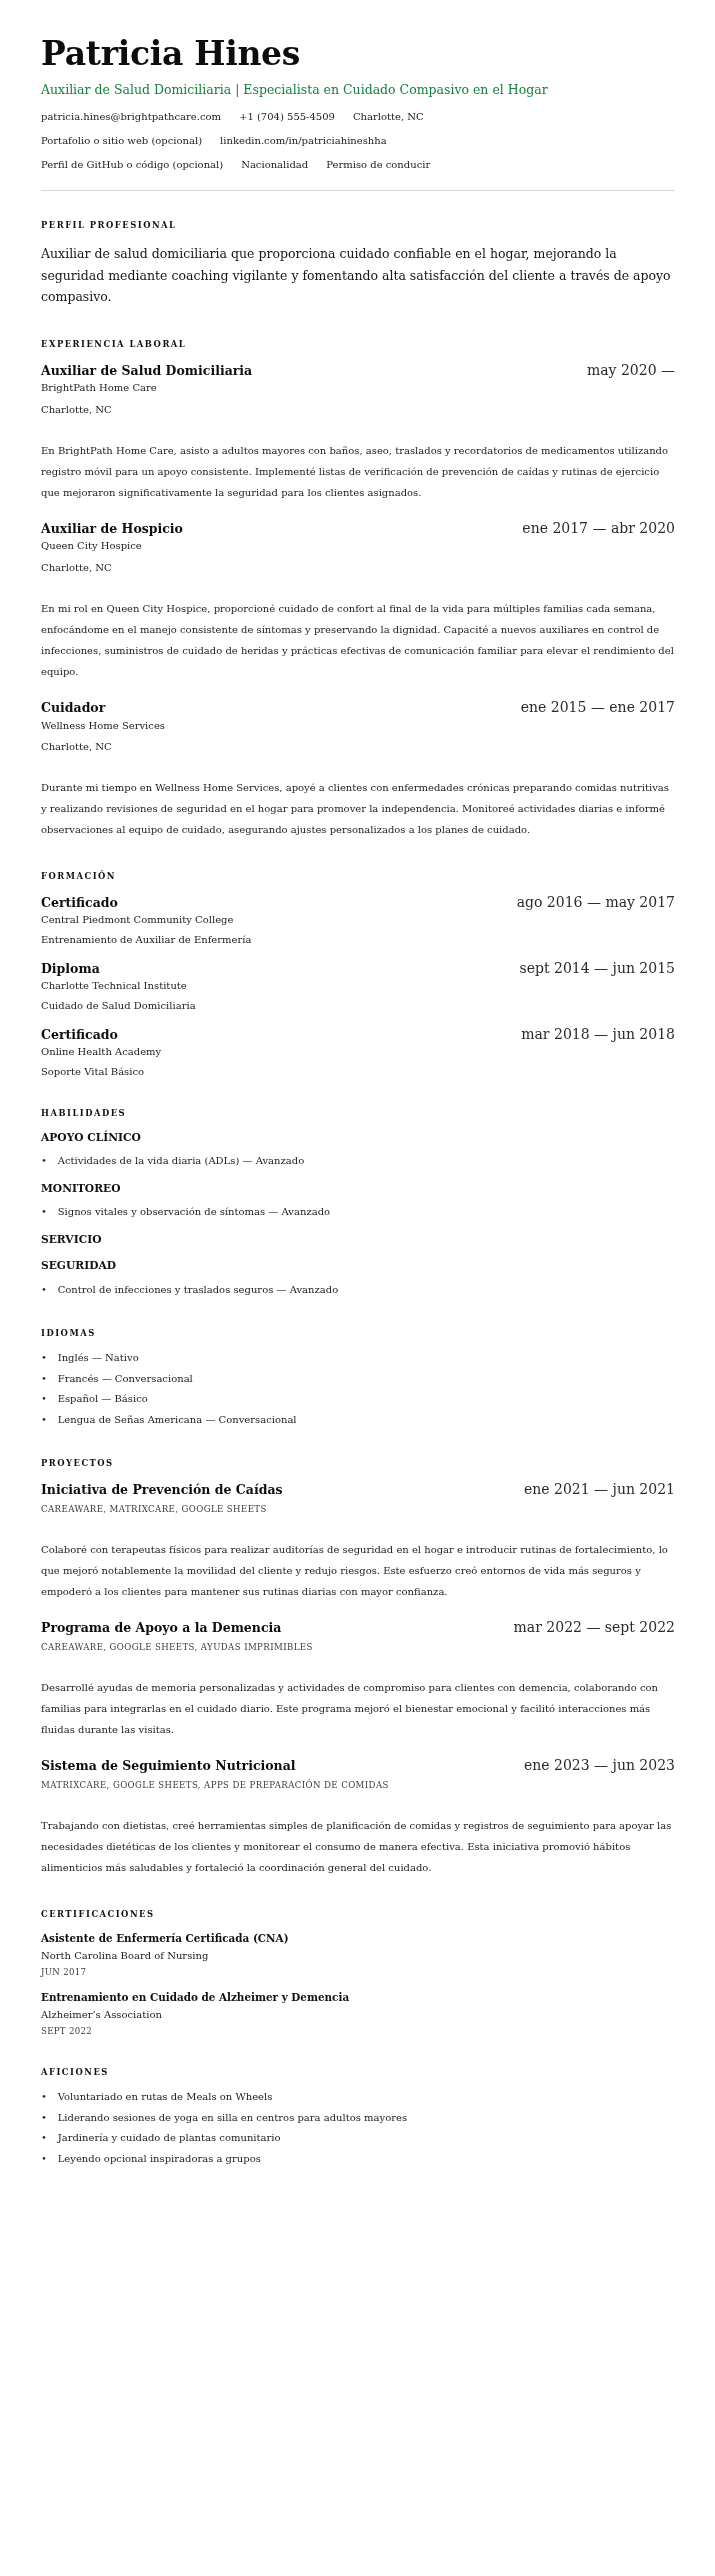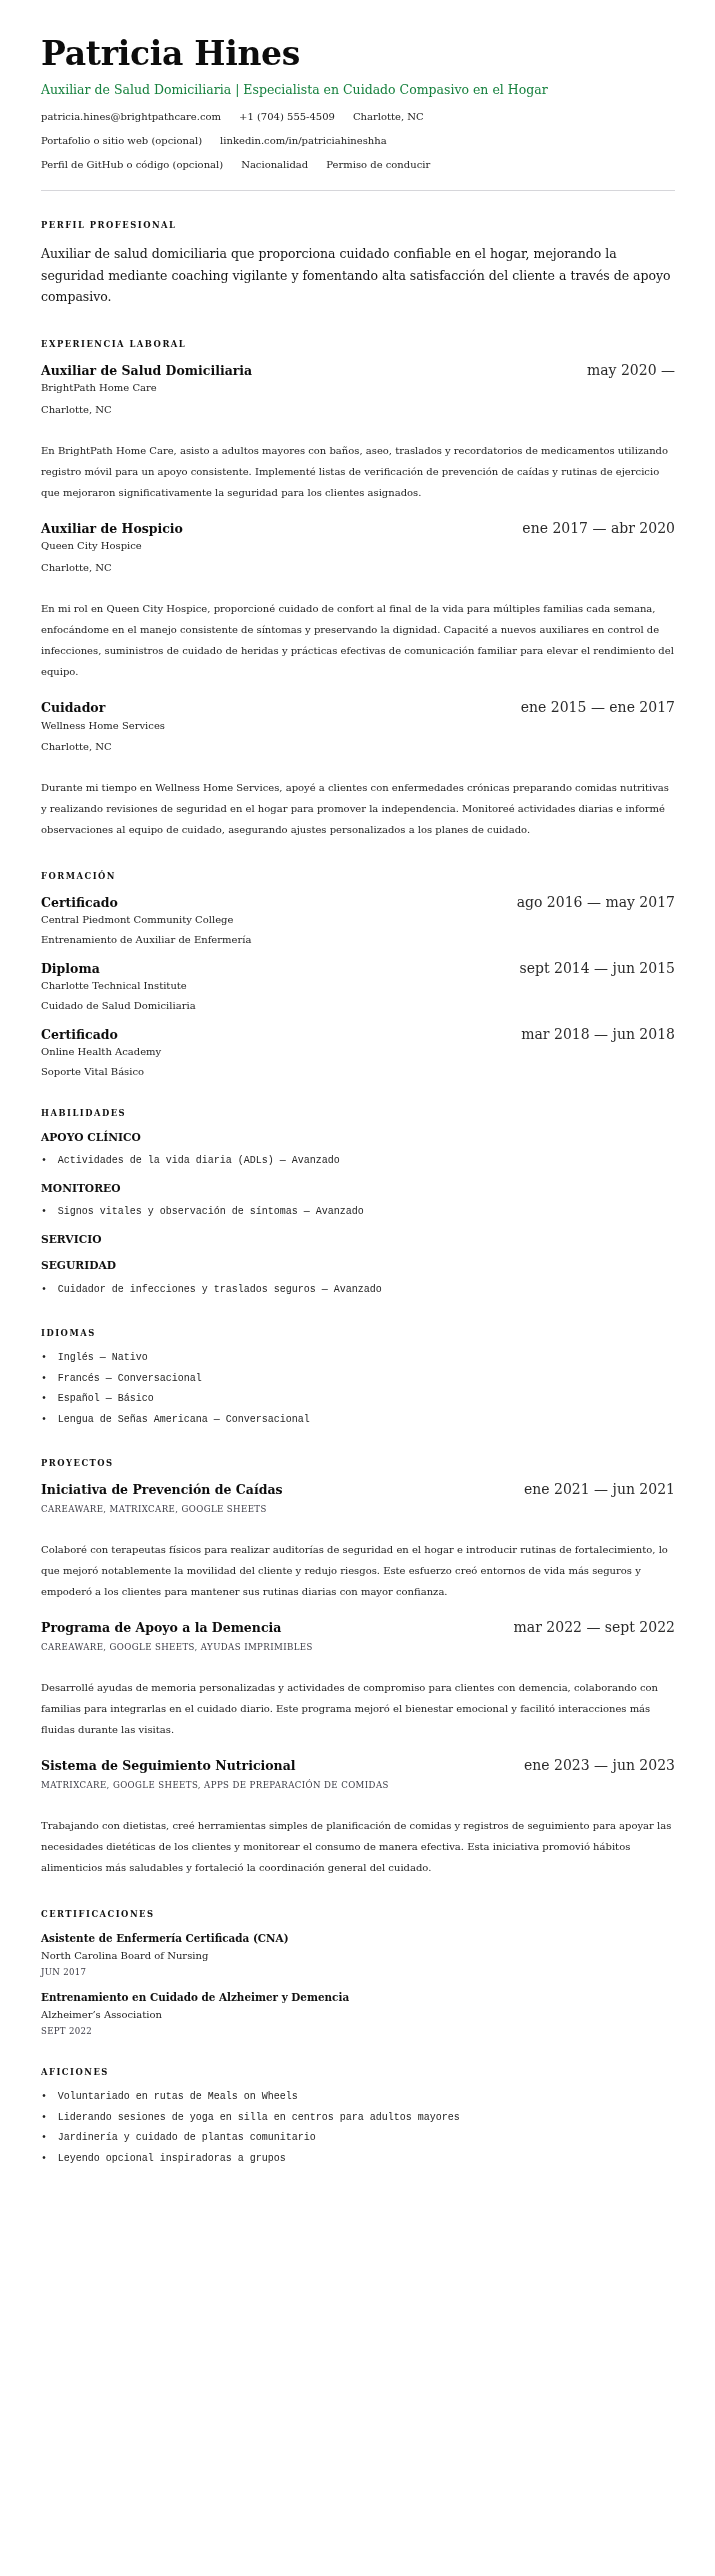--- a/index.html
+++ b/index.html
@@ -18,21 +18,21 @@
   .entry-date { font-size: 14px; color: #2a2a2a; white-space: nowrap; }
   .entry-org { font-size: 10px; color: #222; margin: 4.8px 0 0 0; }
   .entry-loc { font-size: 10px; color: #222; margin: 10.7px 0 0 0; }
   .entry-desc { font-size: 10px; line-height: 2.1; color: #222; margin: 25px 0 0 0; }
   .exp-entry { margin-bottom: 16.7px; }
   .edu-entry { margin-bottom: 15.5px; }
   .edu-entry .entry-org { margin-top: 4px; }
   .edu-entry .entry-study { font-size: 10px; color: #222; margin: 8.4px 0 0 0; }
   .skill-group { margin-bottom: 13px; }
   .skill-cat { font-size: 10.7px; font-weight: bold; margin: 0 0 10.7px 0; color: #111; }
-  ul.bullets { list-style: none; margin: 0; padding: 0; font-family: Liberation Mono, monospace; }
+  ul.bullets { list-style: none; margin: 0; padding: 0; }
   ul.bullets li { font-size: 10px; color: #222; line-height: 1.45; position: relative; padding-left: 16.7px; margin-bottom: 6px; }
   ul.bullets li::before { content: "•"; position: absolute; left: 0; top: 0; color: #222; }
   .proj-entry { margin-bottom: 16.7px; }
   .proj-tech { font-size: 8.6px; color: #3a3a44; letter-spacing: 0.4px; text-transform: uppercase; margin: 7.2px 0 0 0; }
   .proj-desc { font-size: 10px; line-height: 2.1; color: #222; margin: 25px 0 0 0; }
   .cert-entry { margin-bottom: 14.3px; }
   .cert-name { font-size: 10.4px; font-weight: bold; margin: 0; color: #111; }
   .cert-issuer { font-size: 10px; color: #222; margin: 6px 0 0 0; }
   .cert-date { font-size: 8.6px; color: #3a3a44; letter-spacing: 0.3px; margin: 6px 0 0 0; }
 </style>
@@ -147,21 +147,21 @@
       <ul class="bullets">
         <li>Signos vitales y observación de síntomas — Avanzado</li>
       </ul>
     </div>
     <div class="skill-group">
       <h3 class="skill-cat">SERVICIO</h3>
     </div>
     <div class="skill-group">
       <h3 class="skill-cat">SEGURIDAD</h3>
       <ul class="bullets">
-        <li>Cuidador de infecciones y traslados seguros — Avanzado</li>
+        <li>Control de infecciones y traslados seguros — Avanzado</li>
       </ul>
     </div>
   </section>
 
   <section class="section">
     <h2 class="section-title">Idiomas</h2>
     <ul class="bullets">
       <li>Inglés — Nativo</li>
       <li>Francés — Conversacional</li>
       <li>Español — Básico</li>

